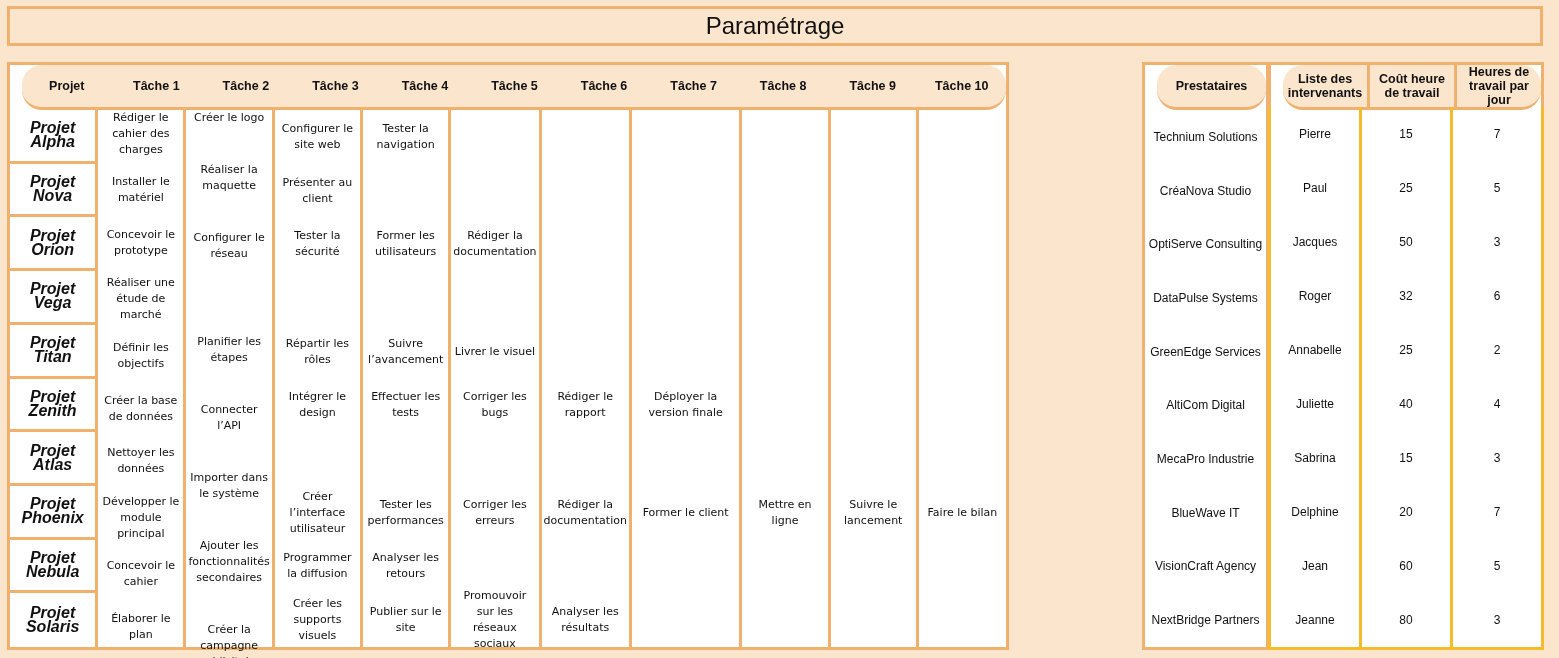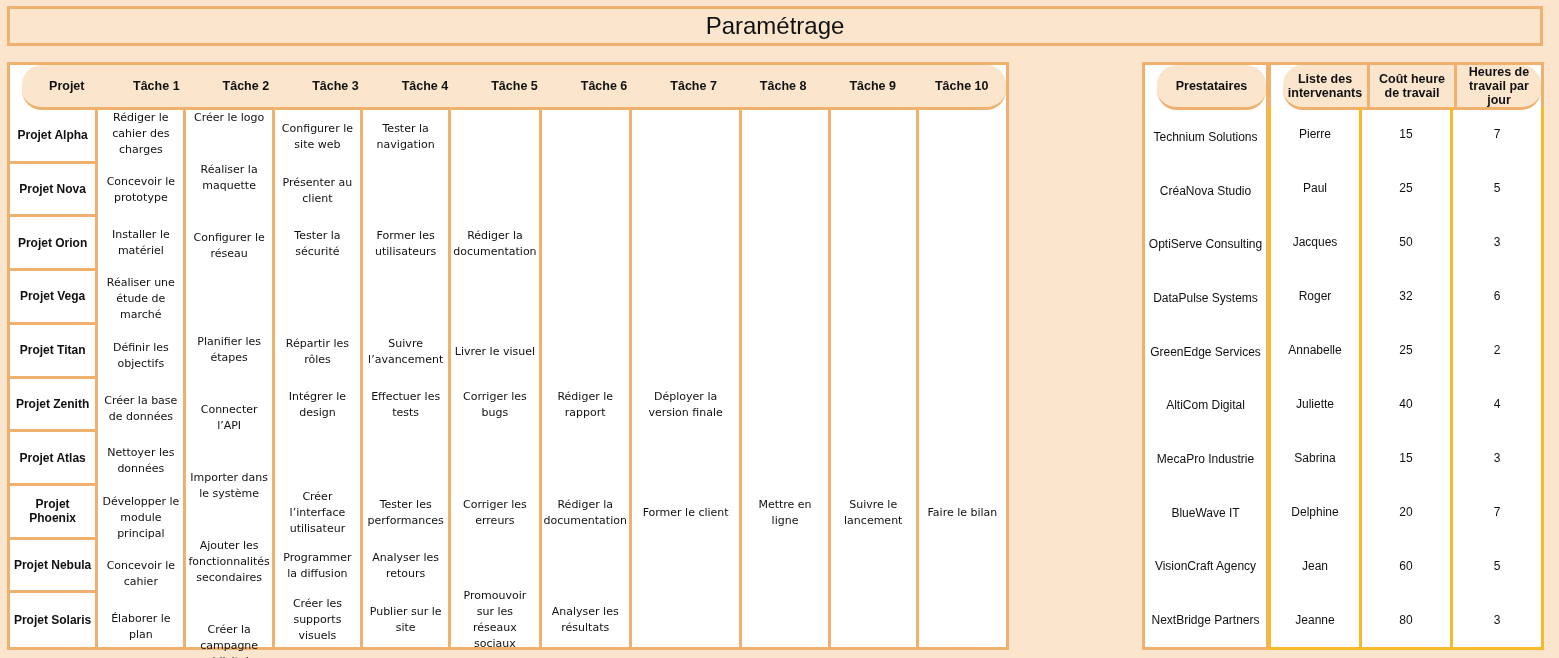--- a/index.html
+++ b/index.html
@@ -16,22 +16,22 @@
   .tbl { position:absolute; border:3px solid #f0b06e; box-sizing:border-box; background:#fff; }
   .hdr { position:absolute; top:0; left:12px; right:0; height:42px; background:#fce5cd;
          border-bottom:3px solid #f0b06e; display:flex;border-radius:20px; }
   .hdr > div { display:flex; align-items:center; justify-content:center; text-align:center;
          font-weight:bold; font-size:12.5px; box-sizing:border-box; line-height:14px; }
   .body { position:absolute; top:45px; left:0; right:0; bottom:0; display:flex; }
   .col { box-sizing:border-box; display:flex; flex-direction:column; }
   .cell { height:54px; display:flex; align-items:center; justify-content:center; text-align:center;
           font-size:12px; line-height:16px; box-sizing:border-box; padding:0 2px; }
   .main .cell { font-family:"DejaVu Sans", sans-serif; font-size:11px; }
-  .projcol .cell { font-family:"Liberation Sans", sans-serif; font-weight:bold; font-size:12px;
-          border-bottom:3px solid #f0b06e; line-height:14px; }
+  .projcol .cell { font-family:"Liberation Sans", sans-serif; font-weight:bold; font-size:16px;
+          border-bottom:3px solid #f0b06e; line-height:14px;font-style:italic; }
   .projcol .cell:last-child { border-bottom:none; }
   .vline { border-right:3px solid #f0b06e; }
   .yline { border-right:3px solid #f5bb2a; }
   .hvline { border-right:3px solid #f0b06e; }
 </style>
 </head>
 <body>
 
 <div class="title-bar">Paramétrage</div>
 
@@ -57,22 +57,22 @@
         <div class="cell">Projet Vega</div>
         <div class="cell">Projet Titan</div>
         <div class="cell">Projet Zenith</div>
         <div class="cell">Projet Atlas</div>
         <div class="cell">Projet Phoenix</div>
         <div class="cell">Projet Nebula</div>
         <div class="cell">Projet Solaris</div>
       </div>
       <div class="col vline" style="width: 91px; gap: 12px;">
         <div class="cell">Rédiger le cahier des charges</div>
+        <div class="cell">Installer le matériel</div>
         <div class="cell">Concevoir le prototype</div>
-        <div class="cell">Installer le matériel</div>
         <div class="cell">Réaliser une étude de marché</div>
         <div class="cell">Définir les objectifs</div>
         <div class="cell">Créer la base de données</div>
         <div class="cell">Nettoyer les données</div>
         <div class="cell">Développer le module principal</div>
         <div class="cell">Concevoir le cahier</div>
         <div class="cell">Élaborer le plan</div>
       </div>
       <div class="col vline" style="width: 91px; gap: 36px;">
         <div class="cell">Créer le logo</div>

